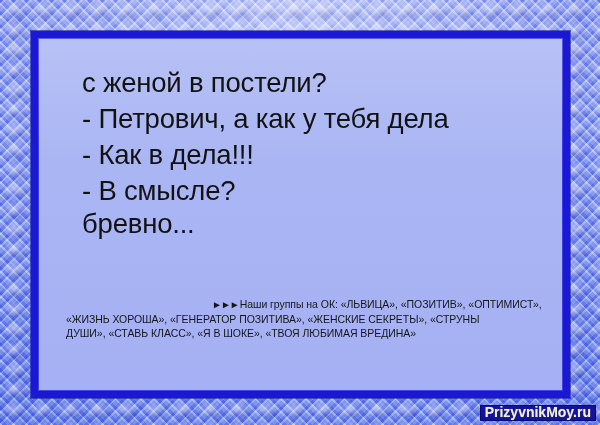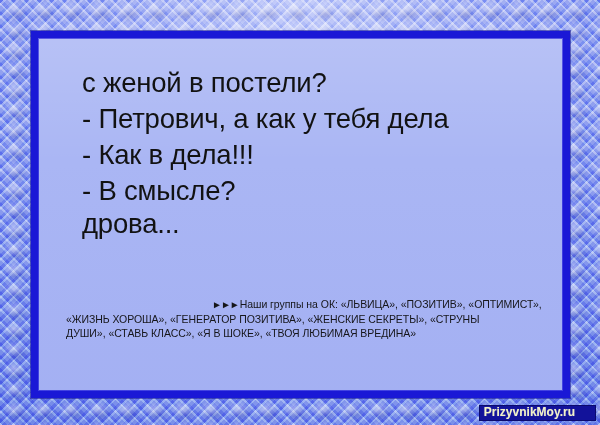--- a/index.html
+++ b/index.html
@@ -126,23 +126,23 @@
     margin-right: 1px;
   }
 
   
   #watermark {
     position: absolute;
     right: 4px;
     bottom: 4px;
     background: #12129a;
     border: 1px solid #0a0a6e;
-    padding: 1px 20px 2px 4px;
+    padding: 1px 4px 2px 4px;
     font-family: "Liberation Sans", sans-serif;
-    font-size: 12px;
+    font-size: 14px;
     font-weight: bold;
     line-height: 11px;
     color: #f2f2c8;
     letter-spacing: 0px;
     z-index: 10;
     text-shadow: 0 0 1px rgba(255,255,255,.35);
   }
 </style>
 </head>
 <body>
@@ -152,21 +152,21 @@
   <div id="frame-texture-overlay"></div>
 
   <div id="joke-panel">
 
     <div id="joke-text-block">
       <div class="joke-line">с женой в постели?</div>
       <div class="joke-line">- Петрович, а как у тебя дела</div>
       <div class="joke-line">- Как в дела!!!</div>
       <div class="joke-line">- В смысле?</div>
       <div id="joke-last-line-row">
-        <span id="joke-line-5">дрова...</span>
+        <span id="joke-line-5">бревно...</span>
       </div>
     </div>
 
     <div id="promo-block">
       <div class="promo-line" id="promo-line-1"><span class="promo-arrows">►►►</span><span>Наши группы на ОК:  «ЛЬВИЦА», «ПОЗИТИВ», «ОПТИМИСТ»,</span></div>
       <div class="promo-line">«ЖИЗНЬ ХОРОША», «ГЕНЕРАТОР ПОЗИТИВА», «ЖЕНСКИЕ СЕКРЕТЫ», «СТРУНЫ</div>
       <div class="promo-line">ДУШИ», «СТАВЬ КЛАСС», «Я В ШОКЕ», «ТВОЯ ЛЮБИМАЯ ВРЕДИНА»</div>
     </div>
 
   </div>

